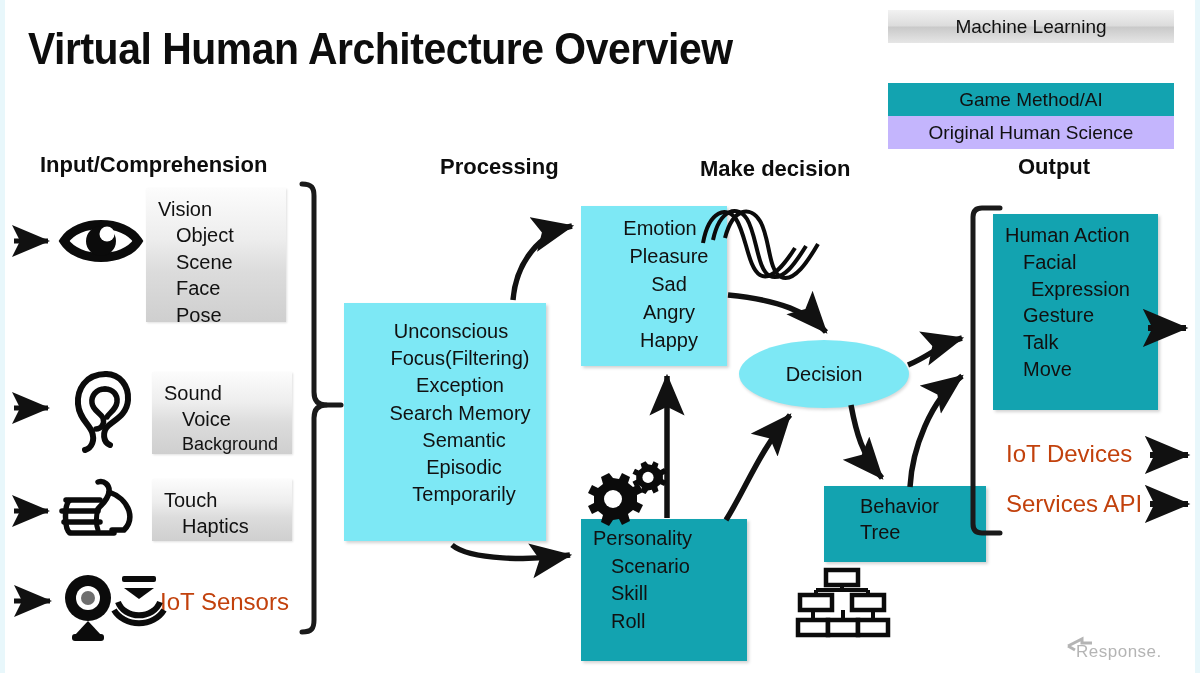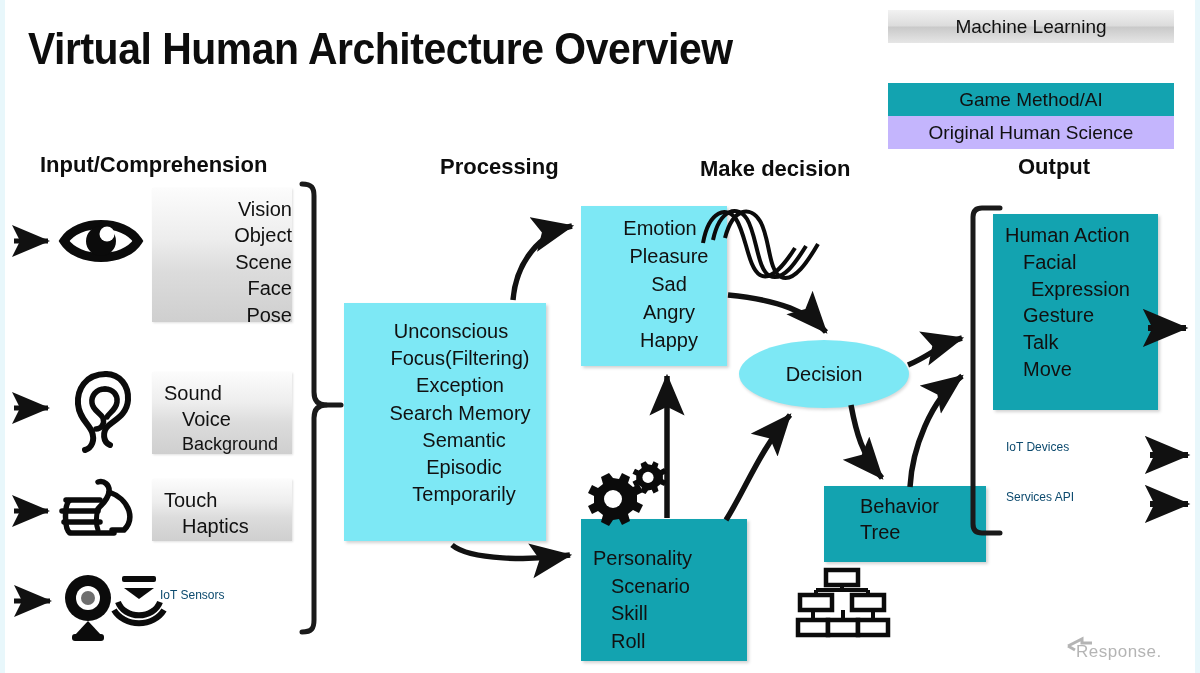--- a/index.html
+++ b/index.html
@@ -51,41 +51,41 @@
     box-shadow:1px 1px 2px rgba(0,0,0,.12);
   }
   .cyan-box{background:#7de8f5;box-shadow:2px 2px 3px rgba(0,0,0,.18);text-align:center;}
   .teal-box{background:#13a3b0;box-shadow:2px 2px 3px rgba(0,0,0,.18);}
   .box-lines{font-size:20px;color:#111;line-height:1.32;padding:8px 0 0 12px;}
   .box-lines .l0{}
   .box-lines .l1{padding-left:18px;}
   .box-lines .l2{padding-left:26px;}
 
   
-  #box-vision{left:152px;top:188px;width:140px;height:134px;text-align:right;}
+  #box-vision{left:146px;top:188px;width:140px;height:134px;}
   #box-sound{left:152px;top:372px;width:140px;height:82px;}
   #box-touch{left:152px;top:479px;width:140px;height:62px;}
   #box-unconscious{left:344px;top:303px;width:202px;height:238px;}
   #box-emotion{left:581px;top:206px;width:146px;height:160px;}
   #box-personality{left:581px;top:519px;width:166px;height:142px;}
   #box-behavior{left:803px;top:486px;width:162px;height:76px;margin-left:21px;}
   #box-human-action{left:993px;top:214px;width:165px;height:196px;}
 
   #box-behavior .box-lines{padding-left:36px;padding-top:7px;}
 
   
   #decision{
     position:absolute;left:739px;top:340px;width:170px;height:68px;
     background:#7de8f5;border-radius:50%;
     display:flex;align-items:center;justify-content:center;
     font-size:20px;color:#111;box-shadow:1px 2px 3px rgba(0,0,0,.15);text-align:right;
   }
 
   
-  .plain-label{position:absolute;font-size:12px;color:#0c4a6e;white-space:nowrap;}
+  .plain-label{position:absolute;font-size:24px;color:#c2410c;white-space:nowrap;}
   #lab-iot-sensors{left:160px;top:588px;}
   #lab-iot-devices{left:1006px;top:440px;}
   #lab-services{left:1006px;top:490px;}
 
   
   #vec{position:absolute;left:0;top:0;width:1200px;height:673px;pointer-events:none;}
 
   
   #watermark{position:absolute;left:1062px;top:632px;width:120px;height:30px;opacity:.85;}
 </style>
@@ -158,21 +158,21 @@
     <div class="box-lines" style="line-height:1.40;">
       <div class="l0">Emotion</div>
       <div class="l1">Pleasure</div>
       <div class="l1">Sad</div>
       <div class="l1">Angry</div>
       <div class="l1">Happy</div>
     </div>
   </div>
 
   <div class="box teal-box" id="box-personality">
-    <div class="box-lines" style="line-height:1.38;padding-top:6px;margin-top:20px;">
+    <div class="box-lines" style="line-height:1.38;padding-top:6px;">
       <div class="l0">Personality</div>
       <div class="l1">Scenario</div>
       <div class="l1">Skill</div>
       <div class="l1">Roll</div>
     </div>
   </div>
 
   <div id="decision">
     <span>Decision</span>
   </div>

